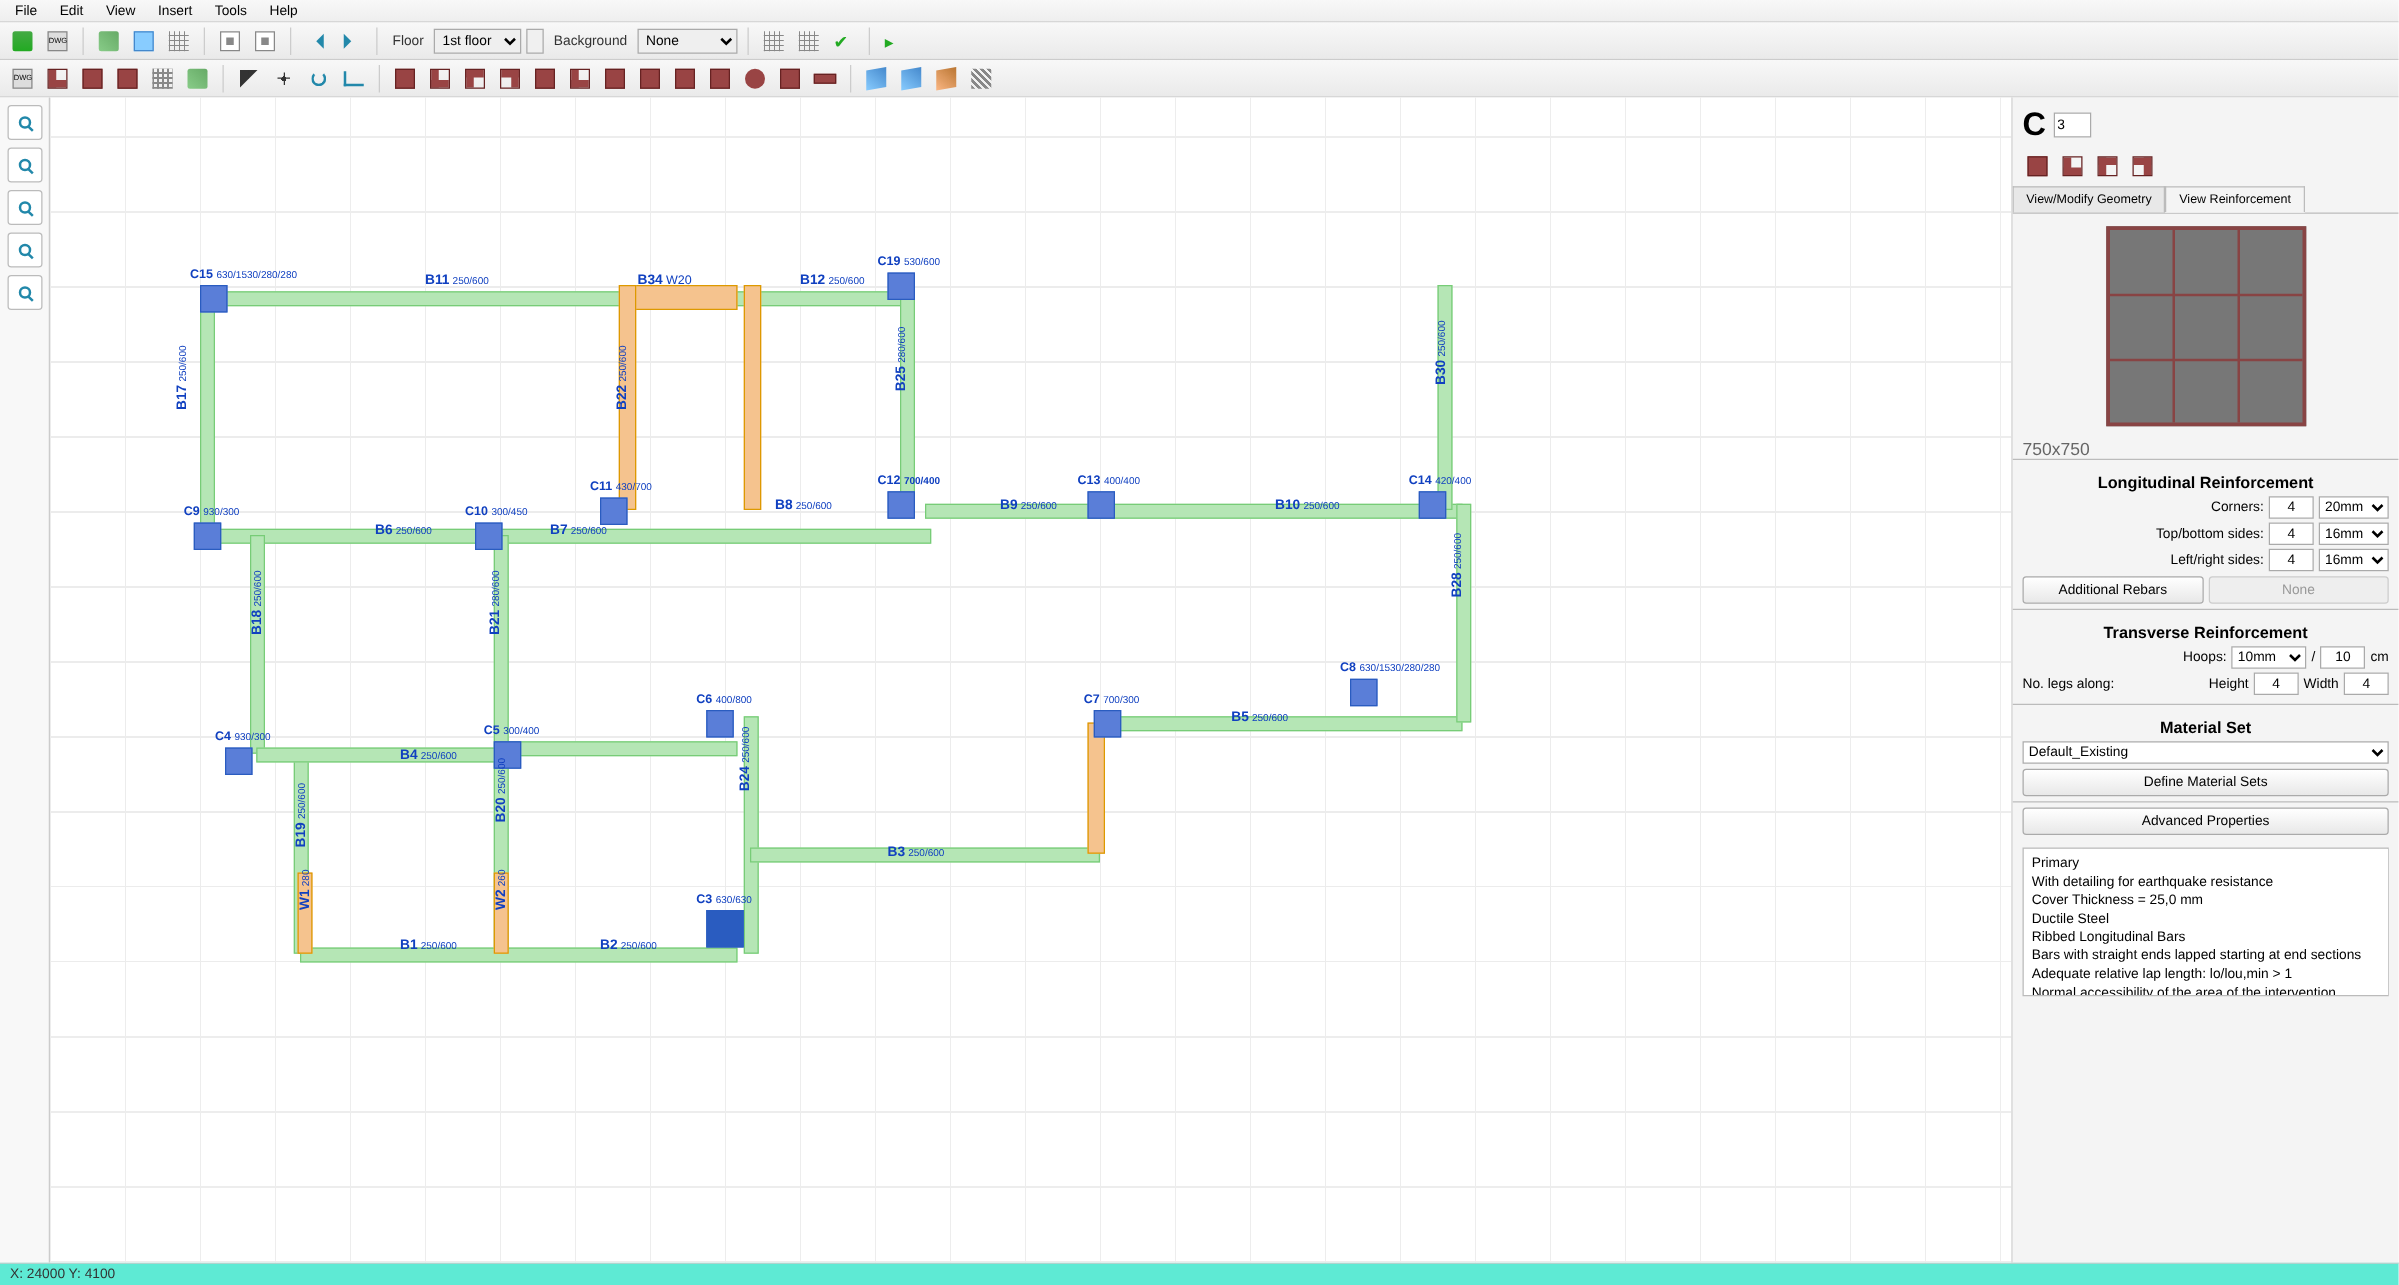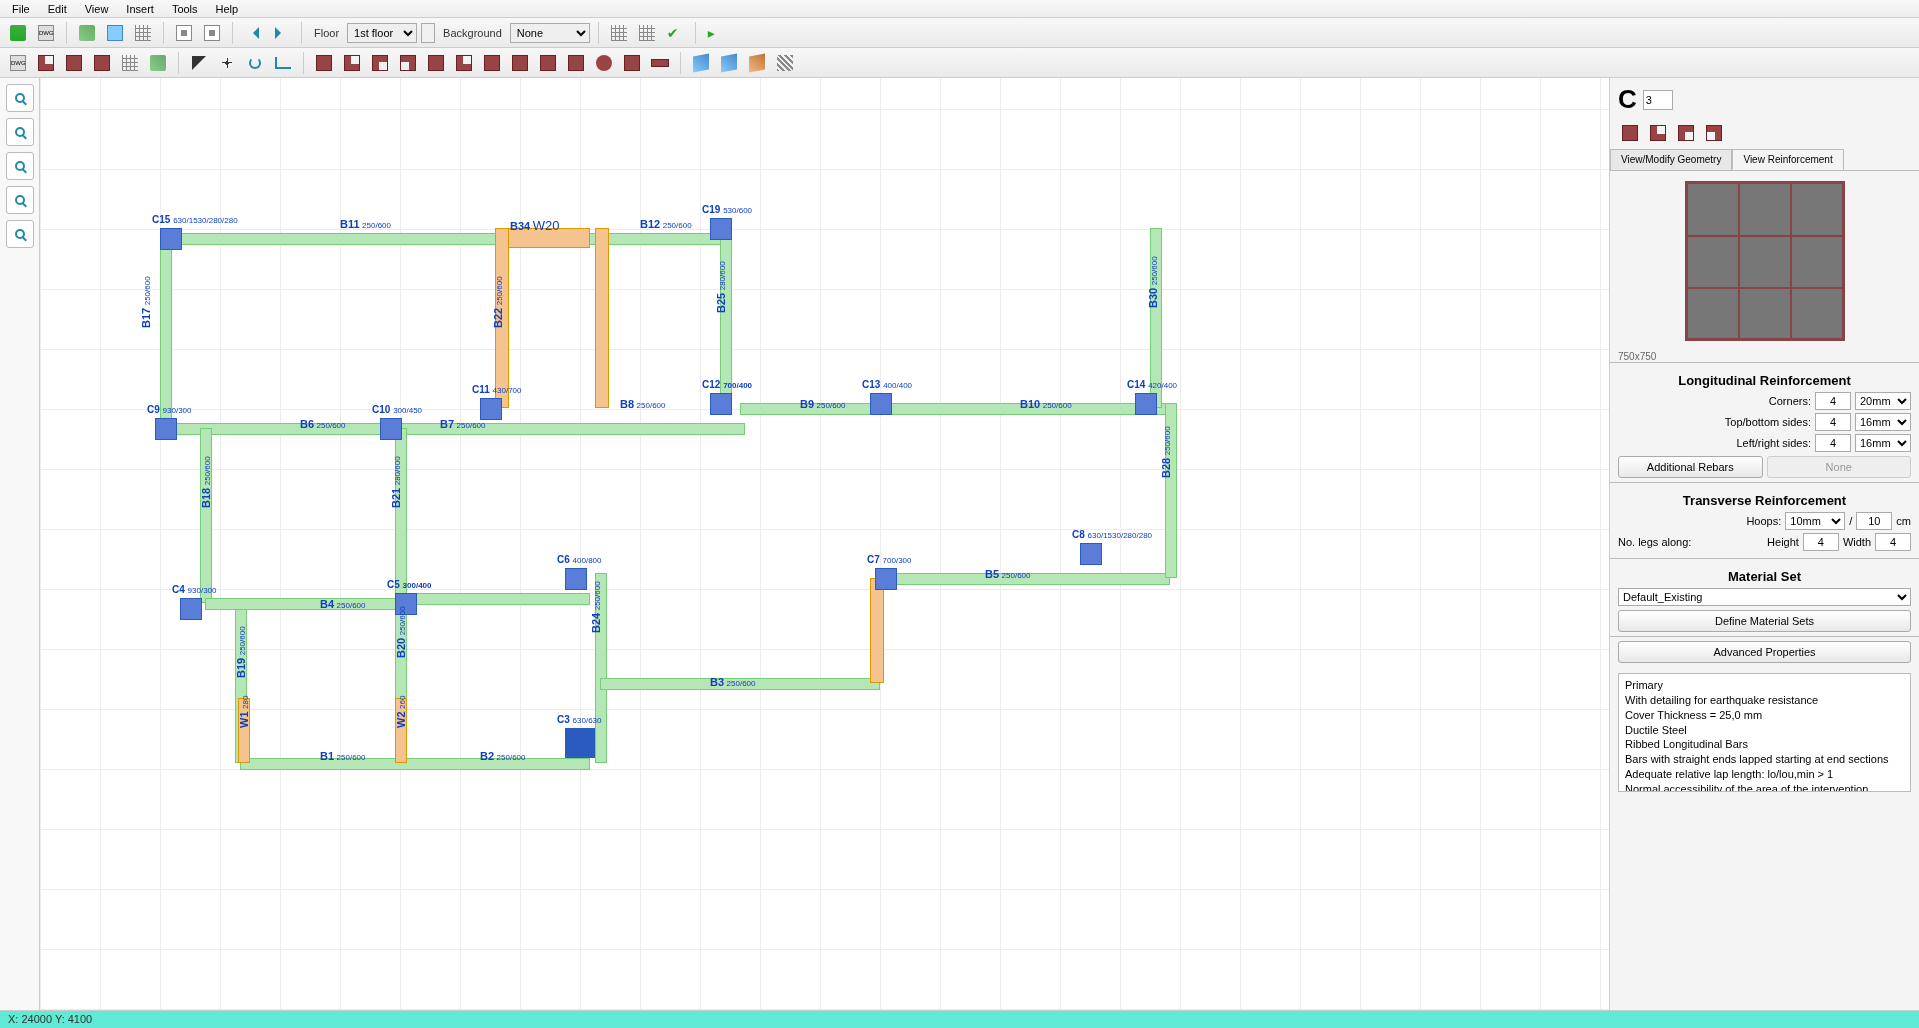--- a/index.html
+++ b/index.html
@@ -53,21 +53,21 @@
 .rp-input { width: 30px; height: 20px; border: 1px solid #aaa; text-align: left; padding: 2px; }
 .rp-tools { display: flex; gap: 4px; padding: 0 8px; }
 .rp-tabs { display: flex; margin-top: 4px; }
 .rp-tab { padding: 4px 10px; border: 1px solid #bbb; background: #e8e8e8; border-bottom: none; font-size: 10px; cursor: pointer; }
 .rp-tab.active { background: #f4f4f4; border-bottom: 1px solid #f4f4f4; position: relative; z-index: 1; }
 .rp-section { border-top: 1px solid #bbb; padding: 4px 8px; }
 .rp-preview { margin: 6px auto; width: 160px; height: 160px; background: #777; border: 3px solid #844; position: relative; }
 .rp-preview::before, .rp-preview::after { content:''; position:absolute; background:#844; }
 .rp-preview::before { left:33%; top:0; width:2px; height:100%; box-shadow: 52px 0 #844; }
 .rp-preview::after { top:33%; left:0; height:2px; width:100%; box-shadow: 0 52px #844; }
-.rp-dim { font-size: 10px; color: #666; padding: 0 8px; }
+.rp-dim { font-size: 14px; color: #666; padding: 0 8px; }
 .form-row { display: flex; align-items: center; justify-content: flex-end; gap: 4px; margin: 3px 0; }
 .form-row label { flex: 1; text-align: right; font-size: 11px; }
 .spin { width: 36px; height: 18px; border: 1px solid #aaa; background: #fff; text-align: center; font-size: 11px; }
 .combo { height: 18px; border: 1px solid #aaa; font-size: 11px; background: #fff; }
 .sect-title { text-align: center; font-weight: bold; font-size: 13px; margin: 6px 0 4px; }
 .wide-btn { width: 100%; height: 22px; border: 1px solid #aaa; background: linear-gradient(#fff,#e8e8e8); border-radius: 3px; cursor: pointer; font-size: 11px; }
 .info-box { margin: 6px 8px; border: 1px solid #bbb; background: #fff; padding: 4px 6px; font-size: 10px; line-height: 1.35; height: 119px; overflow: auto; }
 .twocol { display: flex; gap: 4px; }
 .twocol button { flex: 1; }
 .disabled { background: #eee; color: #999; border-color: #ccc; }
@@ -271,41 +271,41 @@
         <div class="wall wall-o" style="left: 355px; top: 620px; width: 12px; height: 65px;"></div>
         <div class="col" style="left: 120px; top: 150px; width: 22px; height: 22px;"></div>
         <div class="clabel" style="left: 112px; top: 136px;">C15 <span style="font-weight:normal;font-size:8px;color:#1040c0">630/1530/280/280</span></div>
         <div class="col" style="left: 115px; top: 340px; width: 22px; height: 22px;"></div>
         <div class="clabel" style="left: 107px; top: 326px;">C9 <span style="font-weight:normal;font-size:8px;color:#1040c0">930/300</span></div>
         <div class="col" style="left: 140px; top: 520px; width: 22px; height: 22px;"></div>
         <div class="clabel" style="left: 132px; top: 506px;">C4 <span style="font-weight:normal;font-size:8px;color:#1040c0">930/300</span></div>
         <div class="col" style="left: 340px; top: 340px; width: 22px; height: 22px;"></div>
         <div class="clabel" style="left: 332px; top: 326px;">C10 <span style="font-weight:normal;font-size:8px;color:#1040c0">300/450</span></div>
         <div class="col" style="left: 355px; top: 515px; width: 22px; height: 22px;"></div>
-        <div class="clabel" style="left: 347px; top: 501px;">C5 <span style="font-weight:bold;font-size:8px;color:#1040c0">300/400</span></div>
+        <div class="clabel" style="left: 347px; top: 501px;">C5 <span style="font-weight:normal;font-size:8px;color:#1040c0">300/400</span></div>
         <div class="col" style="left: 440px; top: 320px; width: 22px; height: 22px;"></div>
         <div class="clabel" style="left: 432px; top: 306px;">C11 <span style="font-weight:normal;font-size:8px;color:#1040c0">430/700</span></div>
         <div class="col" style="left: 525px; top: 490px; width: 22px; height: 22px;"></div>
         <div class="clabel" style="left: 517px; top: 476px;">C6 <span style="font-weight:normal;font-size:8px;color:#1040c0">400/800</span></div>
         <div class="col" style="left: 525px; top: 650px; width: 30px; height: 30px; background: rgb(42, 92, 192);"></div>
         <div class="clabel" style="left: 517px; top: 636px;">C3 <span style="font-weight:normal;font-size:8px;color:#1040c0">630/630</span></div>
         <div class="col" style="left: 670px; top: 315px; width: 22px; height: 22px;"></div>
         <div class="clabel" style="left: 662px; top: 301px;">C12 <span style="font-weight:bold;font-size:8px;color:#1040c0">700/400</span></div>
         <div class="col" style="left: 670px; top: 140px; width: 22px; height: 22px;"></div>
         <div class="clabel" style="left: 662px; top: 126px;">C19 <span style="font-weight:normal;font-size:8px;color:#1040c0">530/600</span></div>
         <div class="col" style="left: 830px; top: 315px; width: 22px; height: 22px;"></div>
         <div class="clabel" style="left: 822px; top: 301px;">C13 <span style="font-weight:normal;font-size:8px;color:#1040c0">400/400</span></div>
         <div class="col" style="left: 1095px; top: 315px; width: 22px; height: 22px;"></div>
         <div class="clabel" style="left: 1087px; top: 301px;">C14 <span style="font-weight:normal;font-size:8px;color:#1040c0">420/400</span></div>
         <div class="col" style="left: 835px; top: 490px; width: 22px; height: 22px;"></div>
         <div class="clabel" style="left: 827px; top: 476px;">C7 <span style="font-weight:normal;font-size:8px;color:#1040c0">700/300</span></div>
         <div class="col" style="left: 1040px; top: 465px; width: 22px; height: 22px;"></div>
         <div class="clabel" style="left: 1032px; top: 451px;">C8 <span style="font-weight:normal;font-size:8px;color:#1040c0">630/1530/280/280</span></div>
         <div class="blabel" style="left: 300px; top: 140px;"><b>B11</b> <span style="font-size:8px">250/600</span></div>
-        <div class="blabel" style="left: 470px; top: 140px;"><b>B34</b> <span style="font-size:13px">W20</span></div>
+        <div class="blabel" style="left: 470px; top: 140px;"><b>B34</b> <span style="font-size:10px">W20</span></div>
         <div class="blabel" style="left: 600px; top: 140px;"><b>B12</b> <span style="font-size:8px">250/600</span></div>
         <div class="blabel" style="left: 100px; top: 250px; transform: rotate(-90deg); transform-origin: left top;"><b>B17</b> <span style="font-size:8px">250/600</span></div>
         <div class="blabel" style="left: 260px; top: 340px;"><b>B6</b> <span style="font-size:8px">250/600</span></div>
         <div class="blabel" style="left: 400px; top: 340px;"><b>B7</b> <span style="font-size:8px">250/600</span></div>
         <div class="blabel" style="left: 580px; top: 320px;"><b>B8</b> <span style="font-size:8px">250/600</span></div>
         <div class="blabel" style="left: 760px; top: 320px;"><b>B9</b> <span style="font-size:8px">250/600</span></div>
         <div class="blabel" style="left: 980px; top: 320px;"><b>B10</b> <span style="font-size:8px">250/600</span></div>
         <div class="blabel" style="left: 160px; top: 430px; transform: rotate(-90deg); transform-origin: left top;"><b>B18</b> <span style="font-size:8px">250/600</span></div>
         <div class="blabel" style="left: 280px; top: 520px;"><b>B4</b> <span style="font-size:8px">250/600</span></div>
         <div class="blabel" style="left: 195px; top: 600px; transform: rotate(-90deg); transform-origin: left top;"><b>B19</b> <span style="font-size:8px">250/600</span></div>

